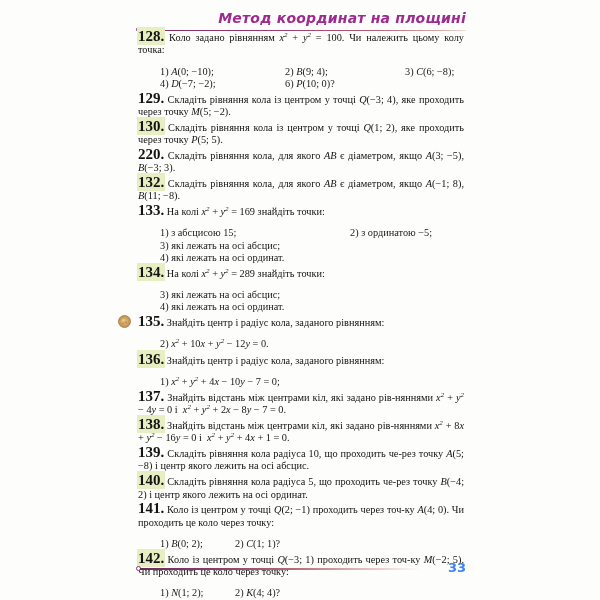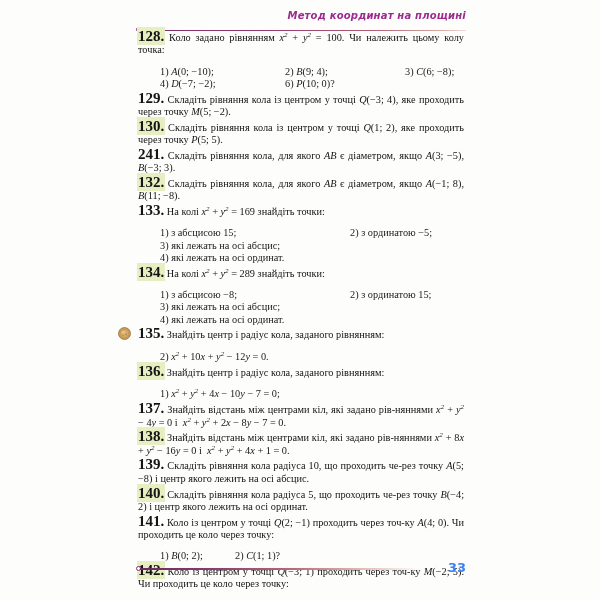--- a/index.html
+++ b/index.html
@@ -31,21 +31,21 @@
     width: 330px;
     height: 26px;
   }
   .header-title {
     position: absolute;
     right: 0;
     top: 0;
     font-family: "DejaVu Sans", "Liberation Sans", sans-serif;
     font-style: italic;
     font-weight: bold;
-    font-size: 10px;
+    font-size: 14px;
     letter-spacing: 0.2px;
     color: #9c2a8f;
     white-space: nowrap;
   }
   .rule-wrap {
     position: absolute;
     left: 0;
     top: 19px;
     width: 330px;
     height: 3px;
@@ -219,21 +219,21 @@
           </div>
         </div>
       </div>
       <div class="problem">
         <div class="problem-body"><span class="pnum">129.</span> <span class="ptext">Складіть рівняння кола із центром у точці <i class="v">Q</i>(−3; 4), яке проходить через точку <i class="v">M</i>(5; −2).</span></div>
       </div>
       <div class="problem">
         <div class="problem-body"><span class="pnum hl">130.</span> <span class="ptext">Складіть рівняння кола із центром у точці <i class="v">Q</i>(1; 2), яке проходить через точку <i class="v">P</i>(5; 5).</span></div>
       </div>
       <div class="problem">
-        <div class="problem-body"><span class="pnum">241.</span> <span class="ptext">Складіть рівняння кола, для якого <i class="v">AB</i> є діаметром, якщо <i class="v">A</i>(3; −5), <i class="v">B</i>(−3; 3).</span></div>
+        <div class="problem-body"><span class="pnum">220.</span> <span class="ptext">Складіть рівняння кола, для якого <i class="v">AB</i> є діаметром, якщо <i class="v">A</i>(3; −5), <i class="v">B</i>(−3; 3).</span></div>
       </div>
       <div class="problem">
         <div class="problem-body"><span class="pnum hl">132.</span> <span class="ptext">Складіть рівняння кола, для якого <i class="v">AB</i> є діаметром, якщо <i class="v">A</i>(−1; 8), <i class="v">B</i>(11; −8).</span></div>
       </div>
       <div class="problem">
         <div class="problem-body"><span class="pnum">133.</span> <span class="ptext">На колі <i class="v">x</i><sup class="e">2</sup> + <i class="v">y</i><sup class="e">2</sup> = 169 знайдіть точки:</span></div>
         <div class="subrows">
           <div class="subrow two">
             <span class="col col-a">1) з абсцисою 15;</span>
             <span class="col col-b">2) з ординатою −5;</span>
@@ -242,24 +242,20 @@
             <span class="col col-a">3) які лежать на осі абсцис;</span>
           </div>
           <div class="subrow two">
             <span class="col col-a">4) які лежать на осі ординат.</span>
           </div>
         </div>
       </div>
       <div class="problem">
         <div class="problem-body"><span class="pnum hl">134.</span> <span class="ptext">На колі <i class="v">x</i><sup class="e">2</sup> + <i class="v">y</i><sup class="e">2</sup> = 289 знайдіть точки:</span></div>
         <div class="subrows">
-          <div class="subrow two">
-            <span class="col col-a">1) з абсцисою −8;</span>
-            <span class="col col-b">2) з ординатою 15;</span>
-          </div>
           <div class="subrow two">
             <span class="col col-a">3) які лежать на осі абсцис;</span>
           </div>
           <div class="subrow two">
             <span class="col col-a">4) які лежать на осі ординат.</span>
           </div>
         </div>
       </div>
       <div class="problem">
         <span class="marker">

